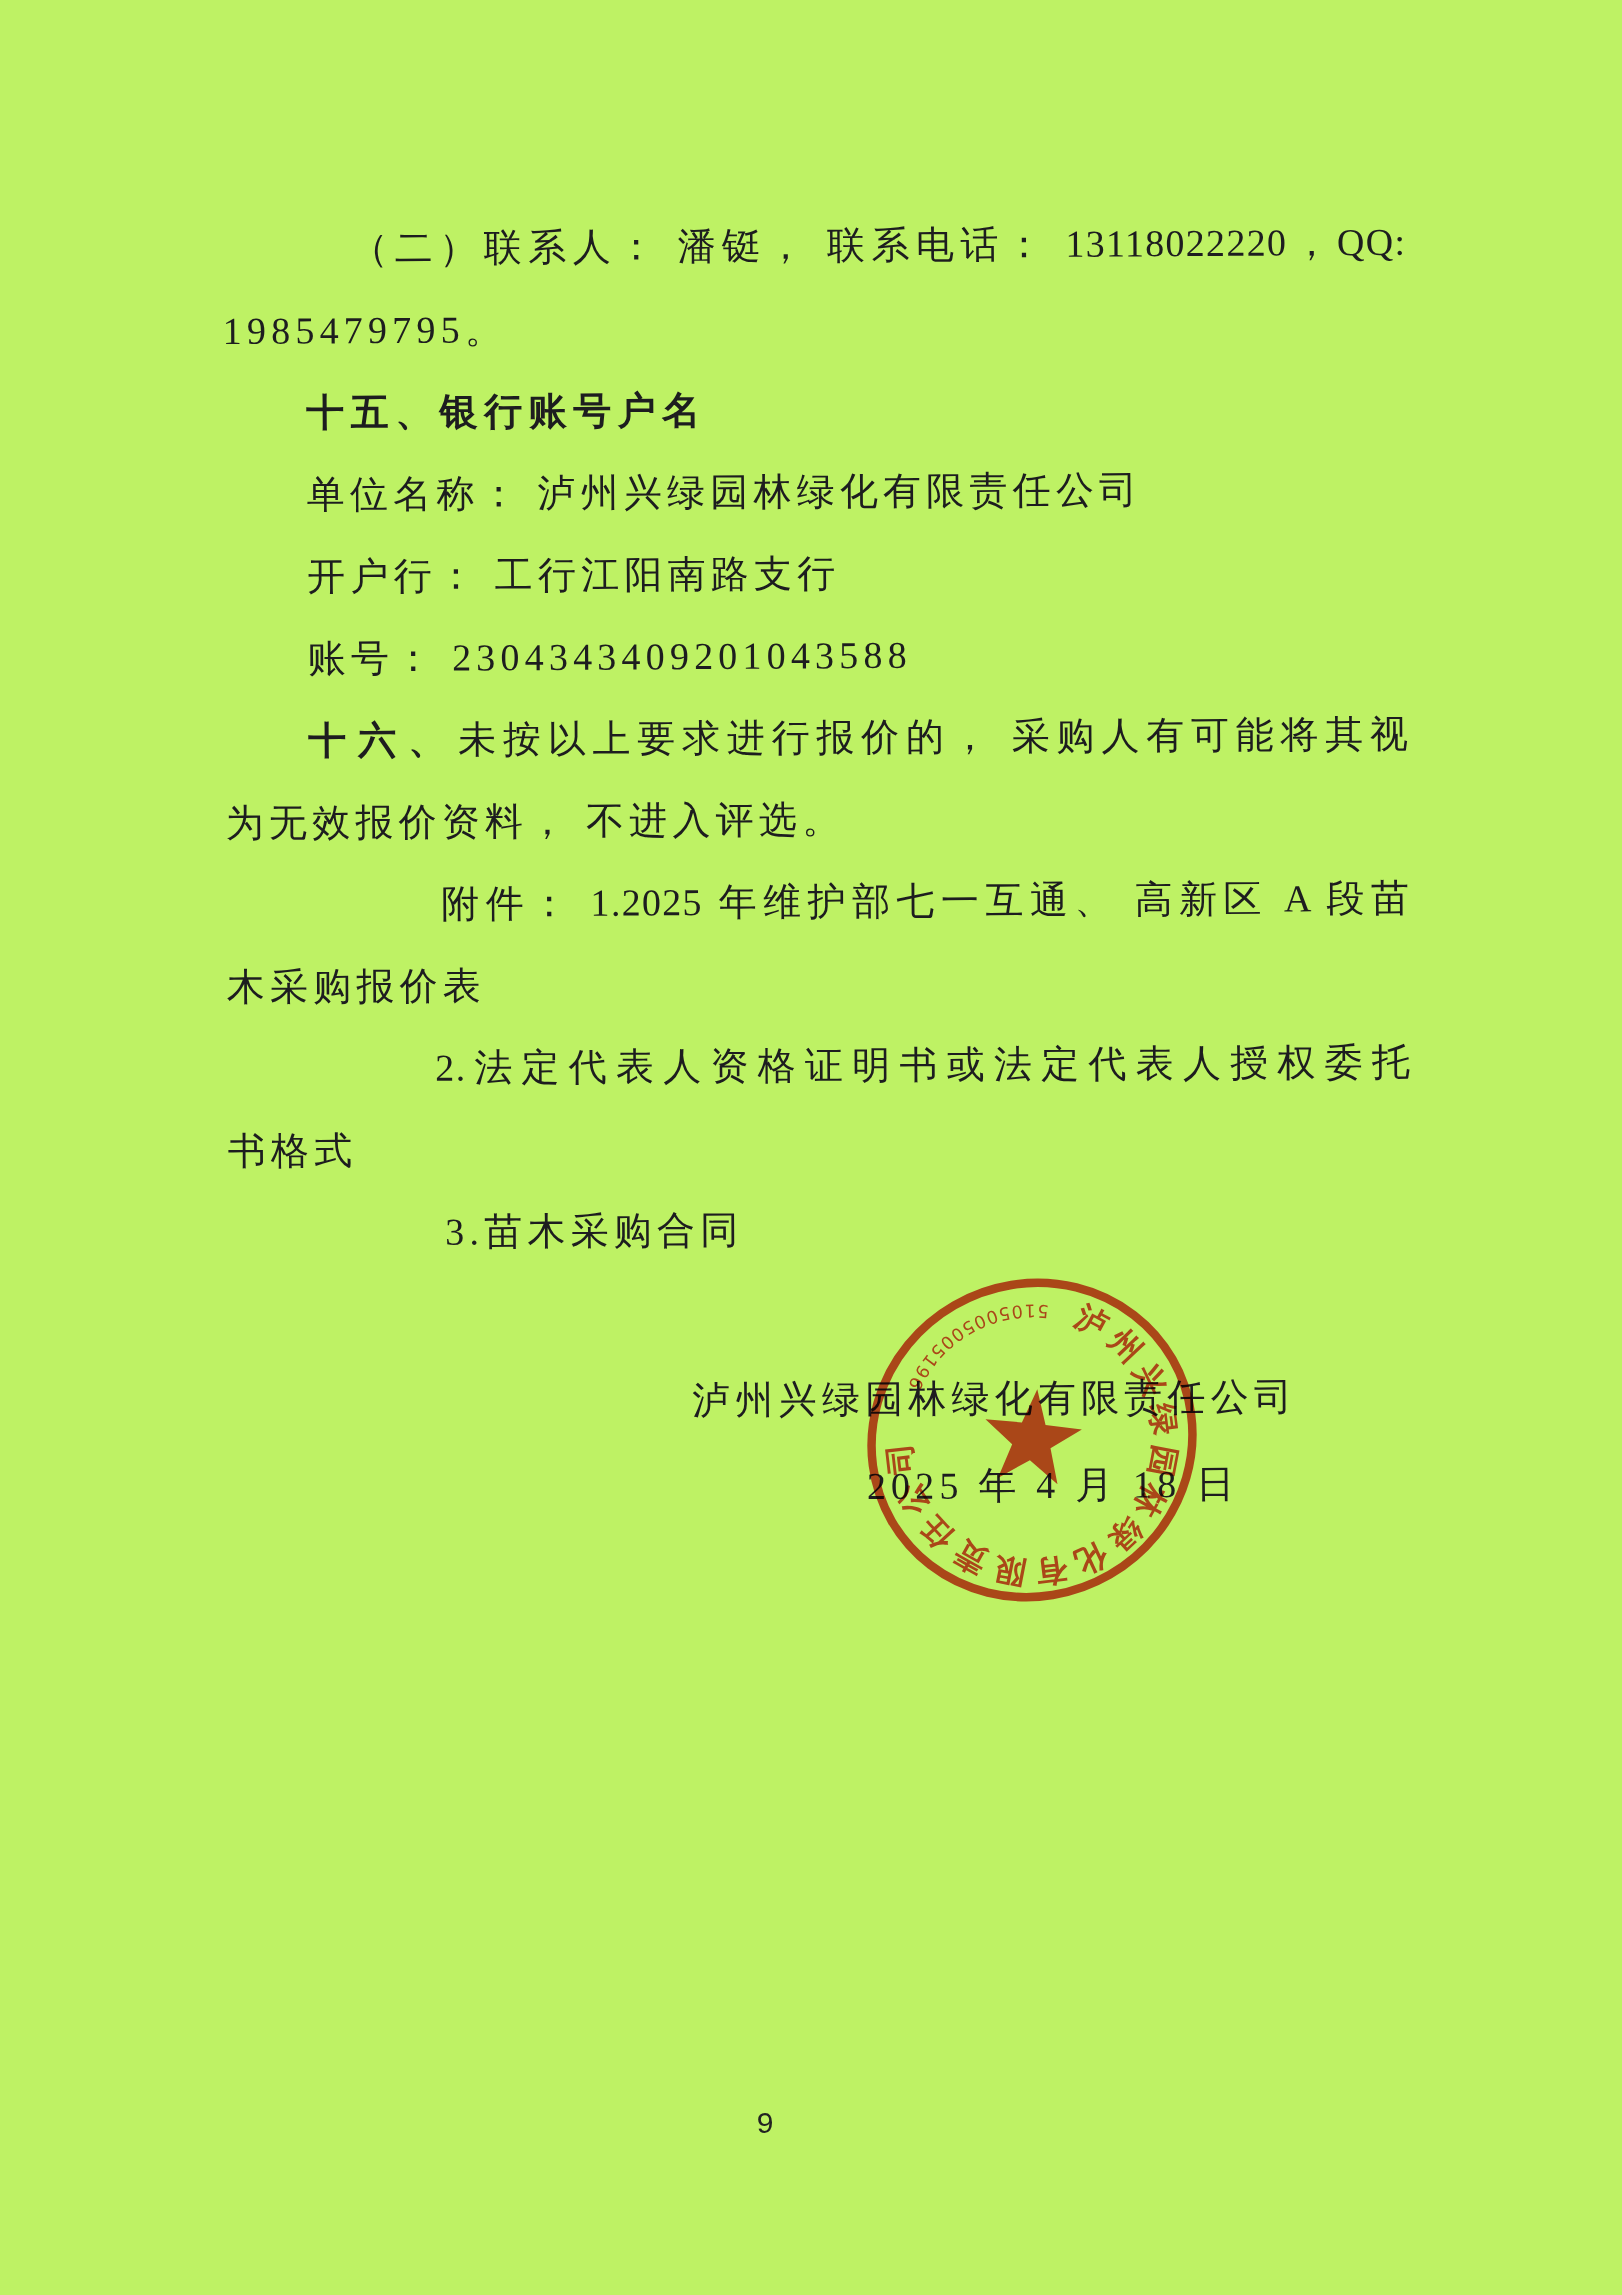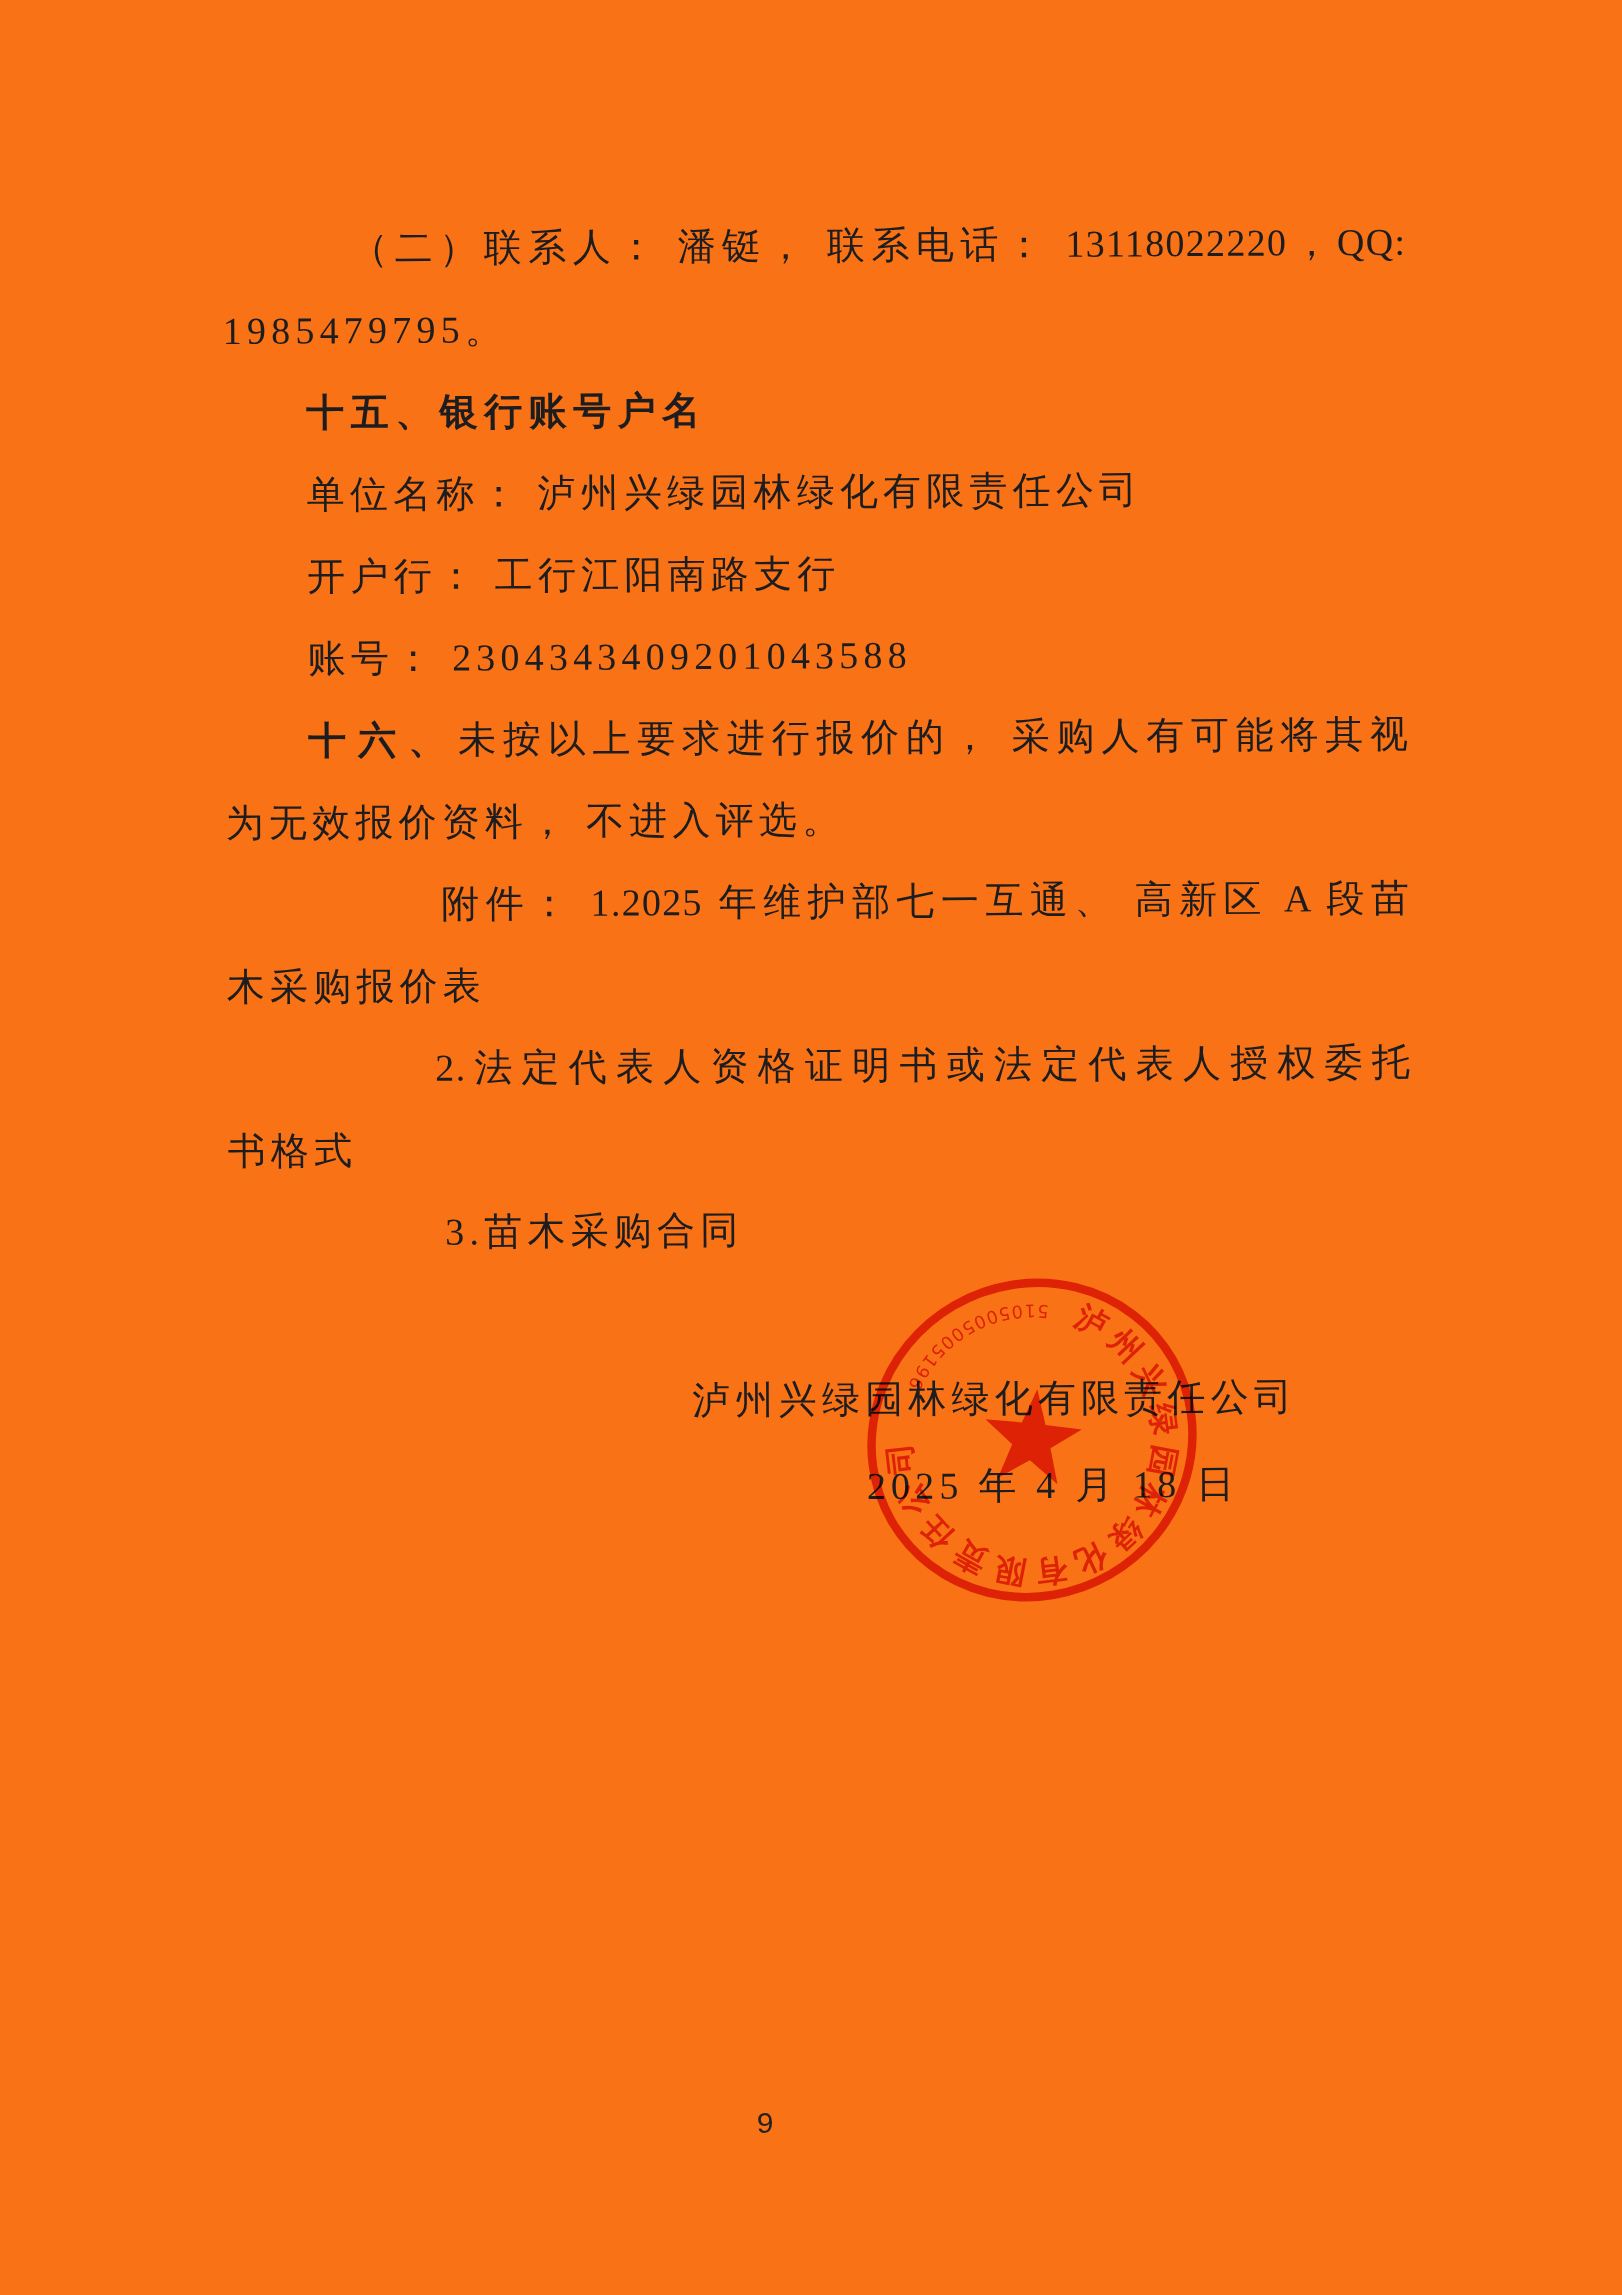--- a/index.html
+++ b/index.html
@@ -1,19 +1,19 @@
 <!DOCTYPE html>
 <html lang="zh" style="font-size:10.5px"><head>
 <meta charset="utf-8">
 <style>
   html,body{margin:0;padding:0;background:#ffffff;}
   .page{
     position:relative;
     width:1623px;height:2295px;
-    background:#f97316;
+    background:#bef264;
     overflow:hidden;
     font-family:"Liberation Serif","DejaVu Serif",serif;
     color:#1d1d1f;
   }
   .content{
     position:absolute;
     left:222px;top:208px;width:1184px;
     transform:rotate(-0.35deg);
     transform-origin:0 0;
   }

